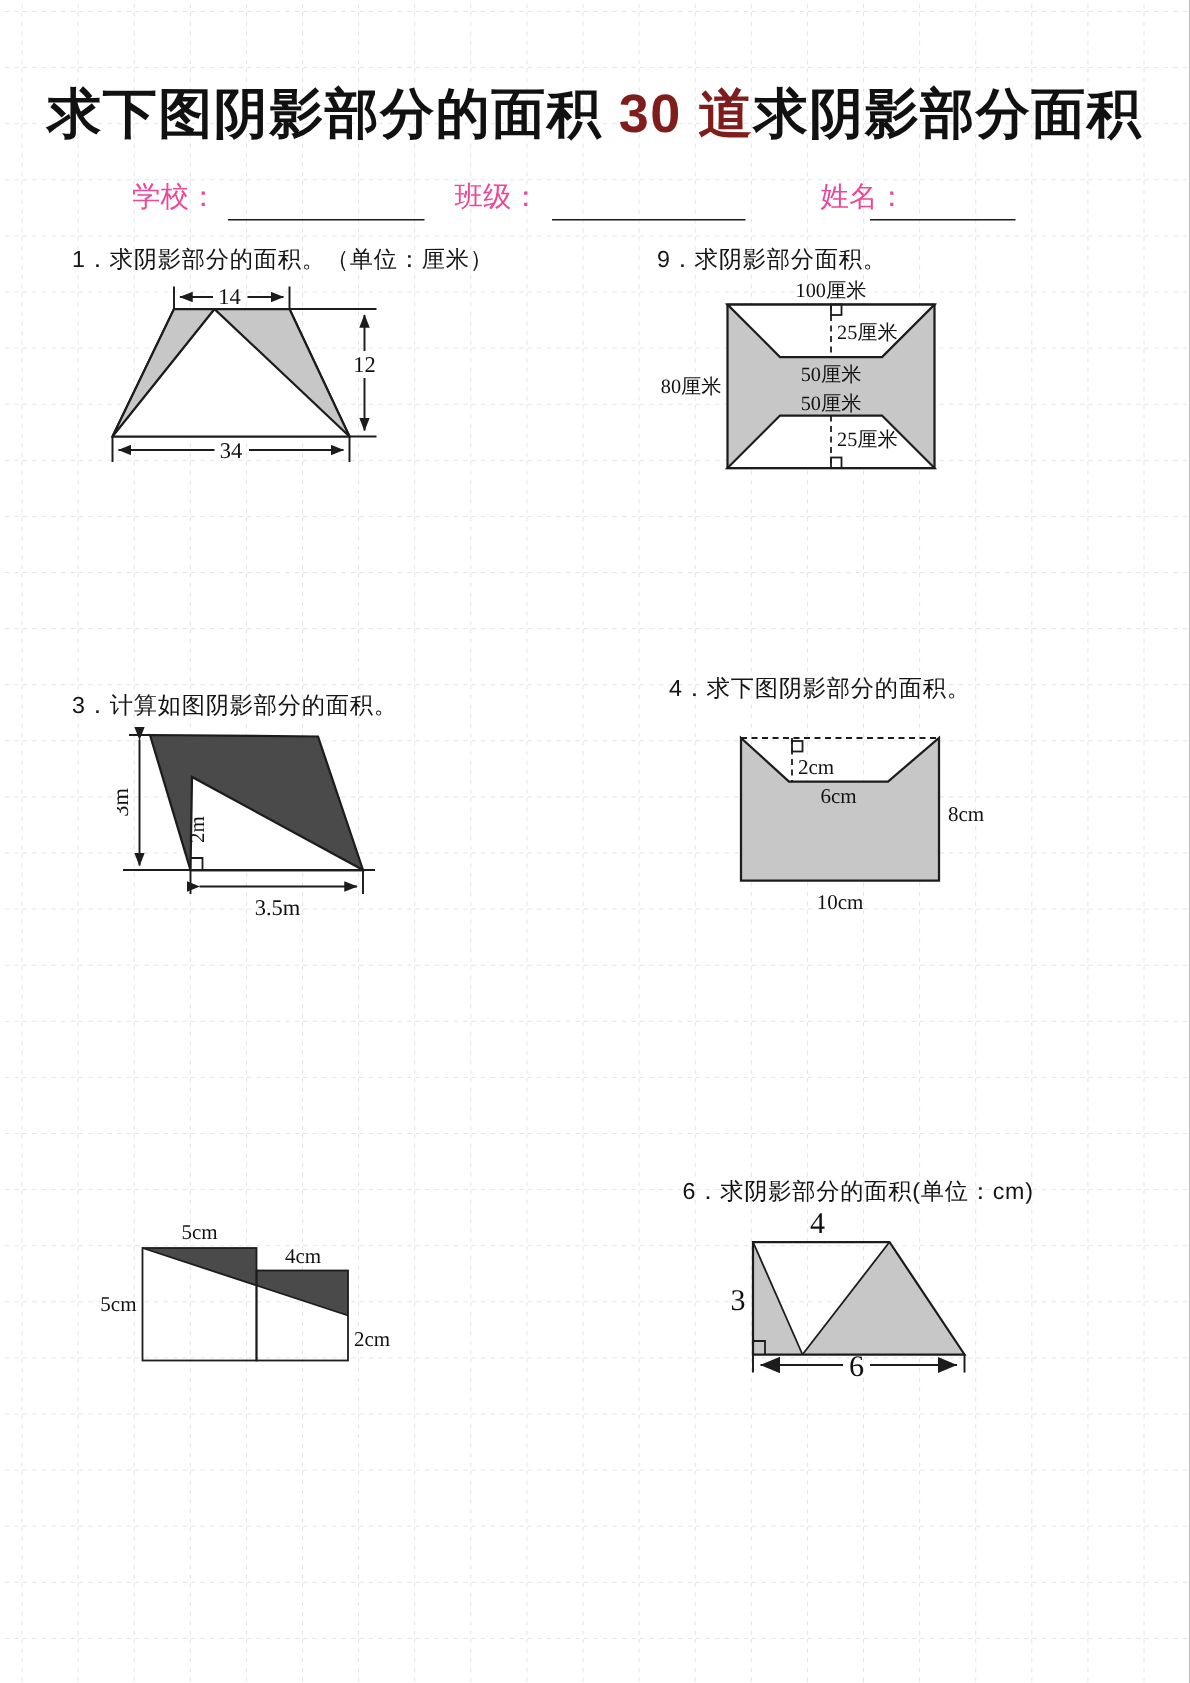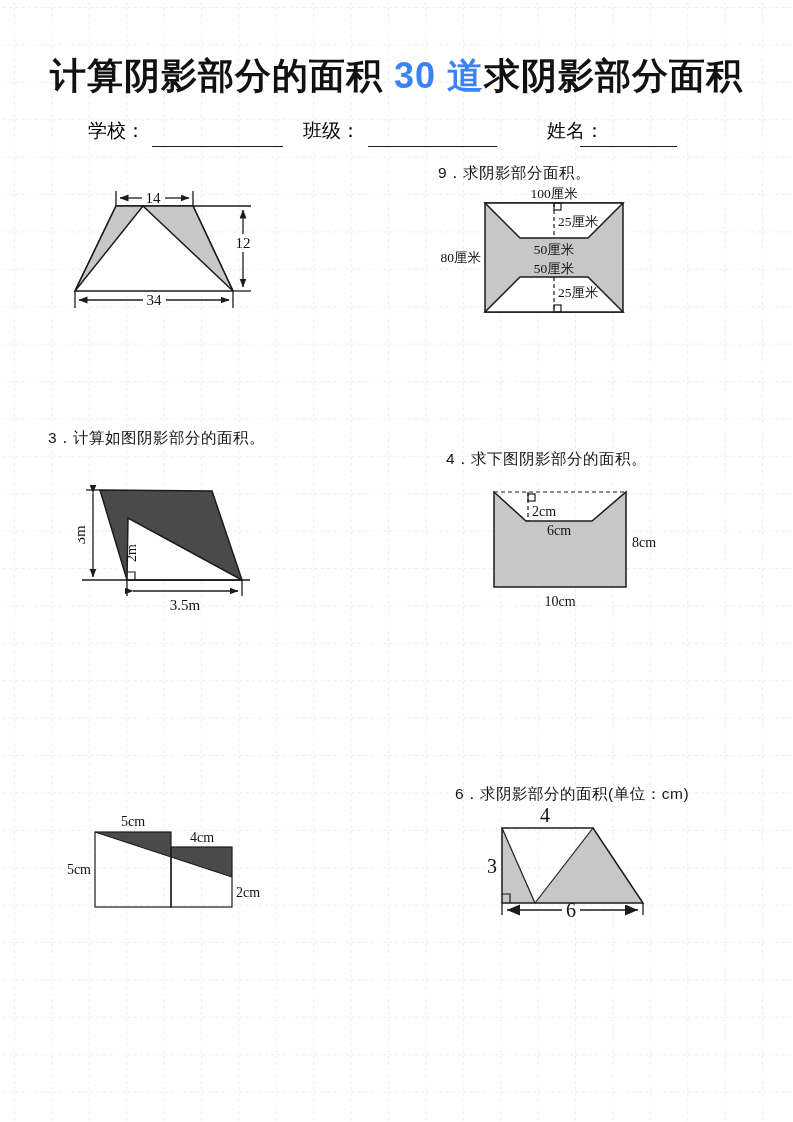--- a/index.html
+++ b/index.html
@@ -2,22 +2,22 @@
 <html><head>
 <meta charset="utf-8">
 <style>
   html,body{margin:0;padding:0;background:#888;}
   .page{position:relative;width:793px;height:1122px;background:#ffffff;overflow:hidden;
         font-family:"Liberation Sans",sans-serif;color:#111;}
   .grid-bg{position:absolute;left:0;top:0;z-index:0;}
   .layer{position:absolute;z-index:1;}
   .title{left:0;right:0;top:52px;text-align:center;font-size:36px;font-weight:900;
          letter-spacing:1px;font-family:"Liberation Sans",sans-serif;}
-  .title-red{color:#3b82f6;}
-  .hdr-label{position:absolute;top:118px;font-size:19px;font-family:Liberation Mono, monospace;color:#000000;}
+  .title-red{color:#7f1d1d;}
+  .hdr-label{position:absolute;top:118px;font-size:19px;font-family:Liberation Mono, monospace;color:#ec4899;}
   .hdr-line{position:absolute;top:128px;height:18px;border-bottom:1.6px solid #1a1a1a;}
   .prob-heading{position:absolute;font-size:15.5px;color:#151515;letter-spacing:0.5px;}
   .fig{position:absolute;}
   text{font-family:"Liberation Serif",serif;fill:#111;}
   .shape{stroke:#1c1c1c;stroke-width:1.5;stroke-linejoin:miter;}
   .thin{stroke:#1c1c1c;stroke-width:1.2;fill:none;}
   .dim{stroke:#1c1c1c;stroke-width:1.3;fill:none;}
   .dash{stroke:#1c1c1c;stroke-width:1.2;fill:none;stroke-dasharray:4 3;}
 </style>
 </head>
@@ -28,32 +28,33 @@
   <svg class="grid-bg" width="793" height="1122">
     <defs>
       <pattern id="gridp" width="37.4" height="37.4" patternUnits="userSpaceOnUse" patternTransform="translate(15,8)">
         <path d="M37.4 0 V37.4 M0 37.4 H37.4" stroke="#dcdcdc" stroke-width="1" fill="none" stroke-dasharray="3 3.4"></path>
       </pattern>
     </defs>
     <rect width="793" height="1122" fill="url(#gridp)"></rect>
   </svg>
 
   <div class="layer title">
-    <span>计算阴影部分的面积</span><span class="title-red"> 30 道</span><span>求阴影部分面积</span>
+    <span>求下图阴影部分的面积</span><span class="title-red"> 30 道</span><span>求阴影部分面积</span>
   </div>
 
   <span class="hdr-label" style="left:88px">学校：</span>
   <span class="hdr-line" style="left:152px;width:131px"></span>
   <span class="hdr-label" style="left:303px">班级：</span>
   <span class="hdr-line" style="left:368px;width:129px"></span>
   <span class="hdr-label" style="left:547px">姓名：</span>
   <span class="hdr-line" style="left:580px;width:97px"></span>
 
+  <div class="layer prob-heading" style="left:48px;top:163px">1．求阴影部分的面积。（单位：厘米）</div>
   <div class="layer prob-heading" style="left:438px;top:163px">9．求阴影部分面积。</div>
-  <div class="layer prob-heading" style="left:48px;top:428px">3．计算如图阴影部分的面积。</div>
+  <div class="layer prob-heading" style="left:48px;top:460px">3．计算如图阴影部分的面积。</div>
   <div class="layer prob-heading" style="left:446px;top:449px">4．求下图阴影部分的面积。</div>
   <div class="layer prob-heading" style="left:455px;top:784px">6．求阴影部分的面积(单位：cm)</div>
 
   <svg class="fig" style="left:58px;top:188px" width="205" height="125">
     <defs>
       <marker id="ar1" markerWidth="9" markerHeight="8" refX="8.5" refY="3.5" orient="auto" markerUnits="userSpaceOnUse">
         <path d="M0,0 L9,3.5 L0,7 Z" fill="#1c1c1c"></path>
       </marker>
     </defs>
     <polygon class="shape" points="58,18 135,18 175,103 17,103" fill="#ffffff"></polygon>

